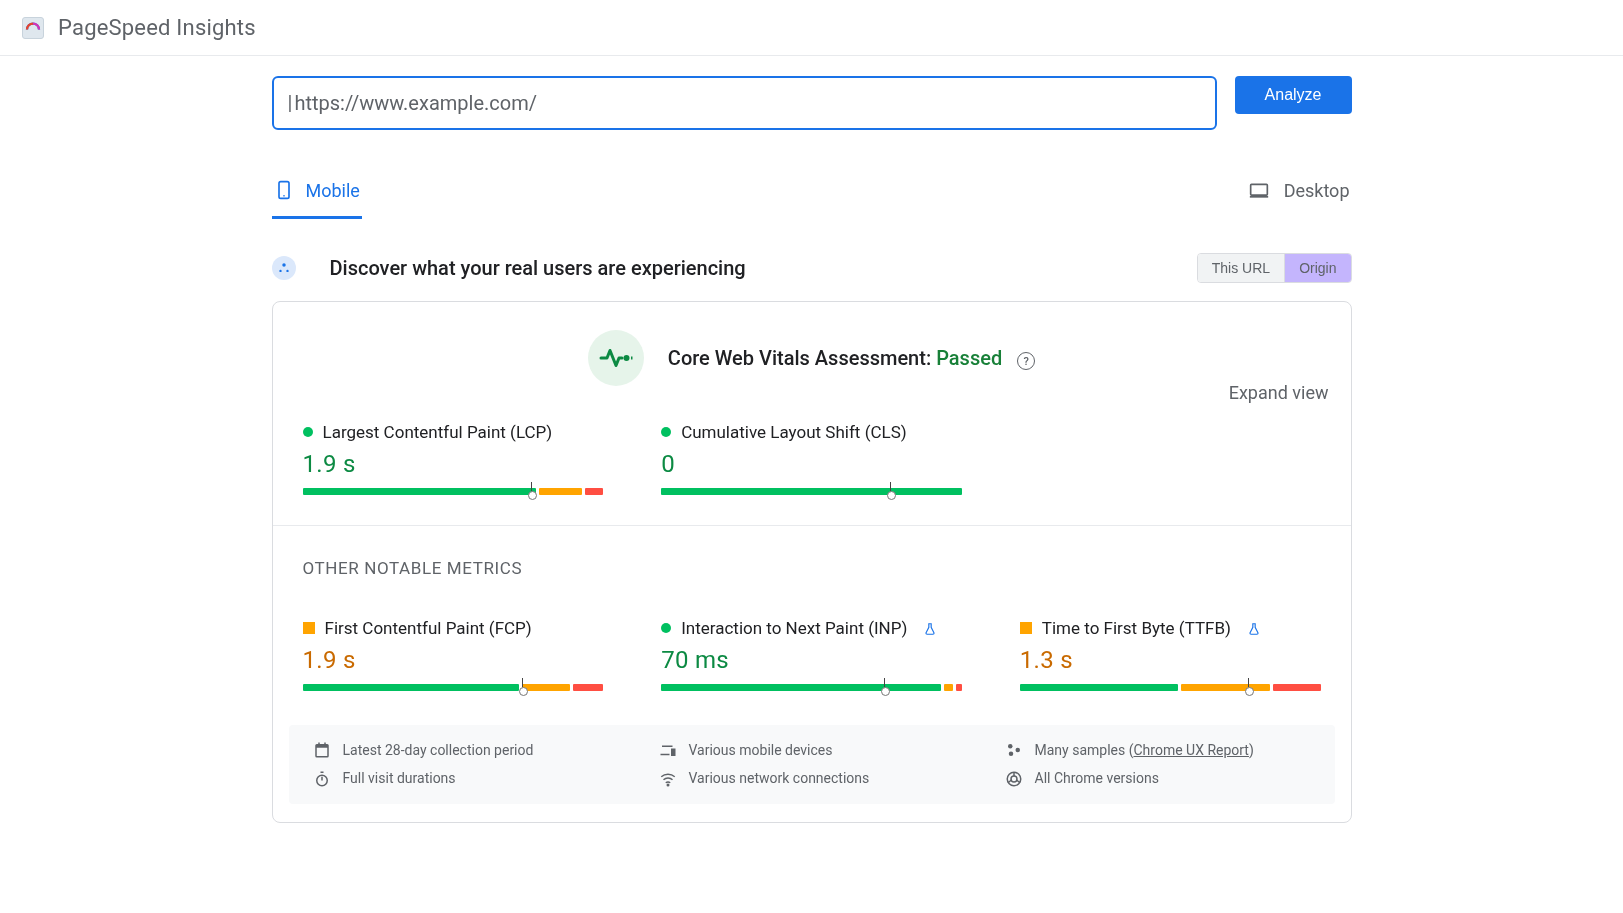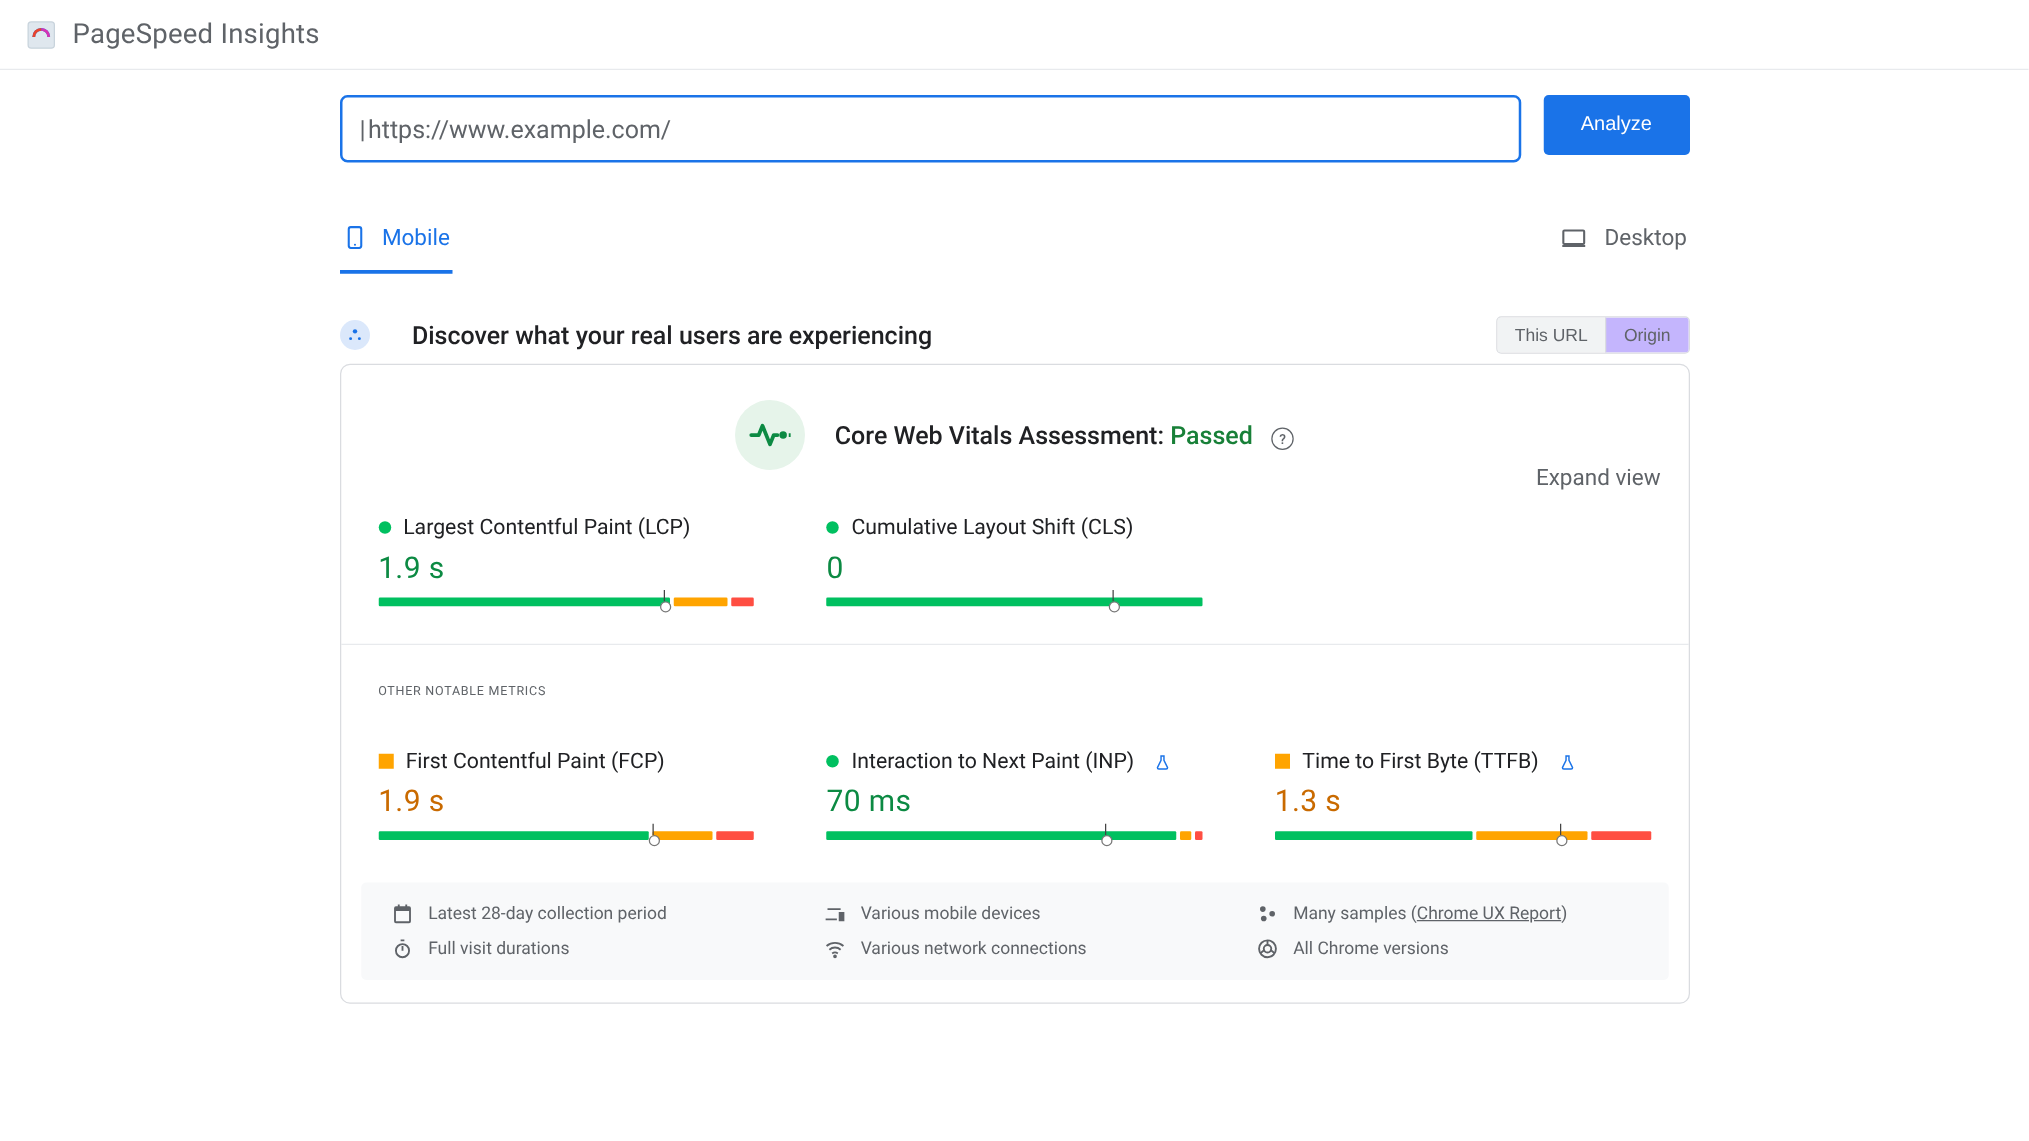--- a/index.html
+++ b/index.html
@@ -25,37 +25,37 @@
   .title{font-size:22px;color:var(--muted);margin-left:14px;letter-spacing:.2px}
   .logo{width:22px;height:22px;margin-left:6px;background:#dfe7ee;border-radius:3px;border:1px solid #c8d3dc;display:flex;align-items:center;justify-content:center}
   .logo svg{display:block}
 
   .container{max-width:1080px;margin:0 auto;padding:20px 0 40px}
 
   .searchrow{display:flex;gap:18px;align-items:stretch}
   .urlbox{flex:1;border:2px solid var(--blue);border-radius:6px;display:flex;align-items:center;padding:0 14px;height:54px}
   .urlbox span.caret{color:var(--muted);font-size:20px}
   .urlbox .urltext{font-size:20px;color:var(--muted);margin-left:2px}
-  .analyze{background:var(--blue);color:#fff;border:none;border-radius:4px;font-size:16px;font-weight:500;padding:0 30px;height:48px;cursor:pointer}
+  .analyze{background:var(--blue);color:#fff;border:none;border-radius:4px;font-size:16px;font-weight:500;padding:0 30px;height:38px;cursor:pointer}
 
   .tabs{display:flex;gap:42px;justify-content:space-between;margin-top:40px}
   .tab{display:flex;align-items:center;gap:12px;font-size:18px;color:var(--muted);padding:6px 2px 12px;border-bottom:3px solid transparent;cursor:pointer}
   .tab.active{color:var(--blue);border-bottom-color:var(--blue)}
   .tab svg{fill:currentColor}
 
   .discover{display:flex;align-items:center;justify-content:space-between;margin-top:34px}
   .discover-left{display:flex;align-items:center;gap:34px}
   .discover-icon{width:24px;height:24px;border-radius:50%;background:#dbe8fb;display:flex;align-items:center;justify-content:center}
   .discover-title{font-size:20px;font-weight:500;color:var(--text)}
   .seg{border:1px solid var(--border);border-radius:4px;display:flex;overflow:hidden}
   .seg button{background:#c4b5fd;border:none;padding:6px 14px;font-size:14px;color:var(--muted);cursor:pointer}
   .seg button.active{background:#f1f3f4}
   .seg button + button{border-left:1px solid var(--border)}
 
-  .card{border:1px solid var(--border);border-radius:8px;margin-top:8px;padding:28px 16px 0;position:relative}
+  .card{border:1px solid var(--border);border-radius:8px;margin-top:18px;padding:28px 16px 0;position:relative}
 
   .cwvhead{display:flex;align-items:center;justify-content:center;gap:24px}
   .pulse{width:56px;height:56px;border-radius:50%;background:#e6f4ea;display:flex;align-items:center;justify-content:center}
   .cwv-title{font-size:20px;font-weight:500}
   .cwv-pass{color:var(--green-pass)}
   .helpico{display:inline-flex;width:18px;height:18px;border:1.5px solid var(--muted);border-radius:50%;align-items:center;justify-content:center;font-size:11px;color:var(--muted);margin-left:10px;cursor:pointer}
   .expand{position:absolute;right:22px;top:80px;color:var(--muted);font-size:18px;cursor:pointer}
 
   .metrics{display:grid;grid-template-columns:repeat(3,1fr);gap:58px;padding:36px 14px 16px}
   .metric{}
@@ -68,21 +68,21 @@
   .flask{color:var(--blue);margin-left:6px}
   .m-val{font-size:24px;color:var(--green);margin-top:8px;margin-bottom:10px;letter-spacing:.3px}
   .m-val.warnv{color:#c96a00}
   .bar{position:relative;height:7px;display:flex;gap:3px;margin-top:6px}
   .barseg{height:100%;border-radius:1px}
   .marker{position:absolute;top:-6px;width:1px;height:9px;background:#444}
   .marker::after{content:"";position:absolute;top:9px;left:-3px;width:7px;height:7px;border-radius:50%;border:1px solid #777;background:#fff}
 
   .divider{height:1px;background:var(--card-border);margin:14px -16px}
 
-  .subhead{font-size:10px;letter-spacing:.6px;color:var(--muted);padding:18px 14px 4px}
+  .subhead{font-size:17px;letter-spacing:.6px;color:var(--muted);padding:18px 14px 4px}
 
   .footer{background:var(--soft);border-radius:4px;margin:18px 0 18px;padding:16px 24px;display:grid;grid-template-columns:repeat(3,1fr);gap:10px 40px;font-size:14px;color:var(--muted)}
   .f-item{display:flex;align-items:center;gap:12px}
   .f-item .ul{text-decoration:underline;cursor:pointer}
 
   svg{display:inline-block;vertical-align:middle}
 </style>
 </head>
 <body>
 

